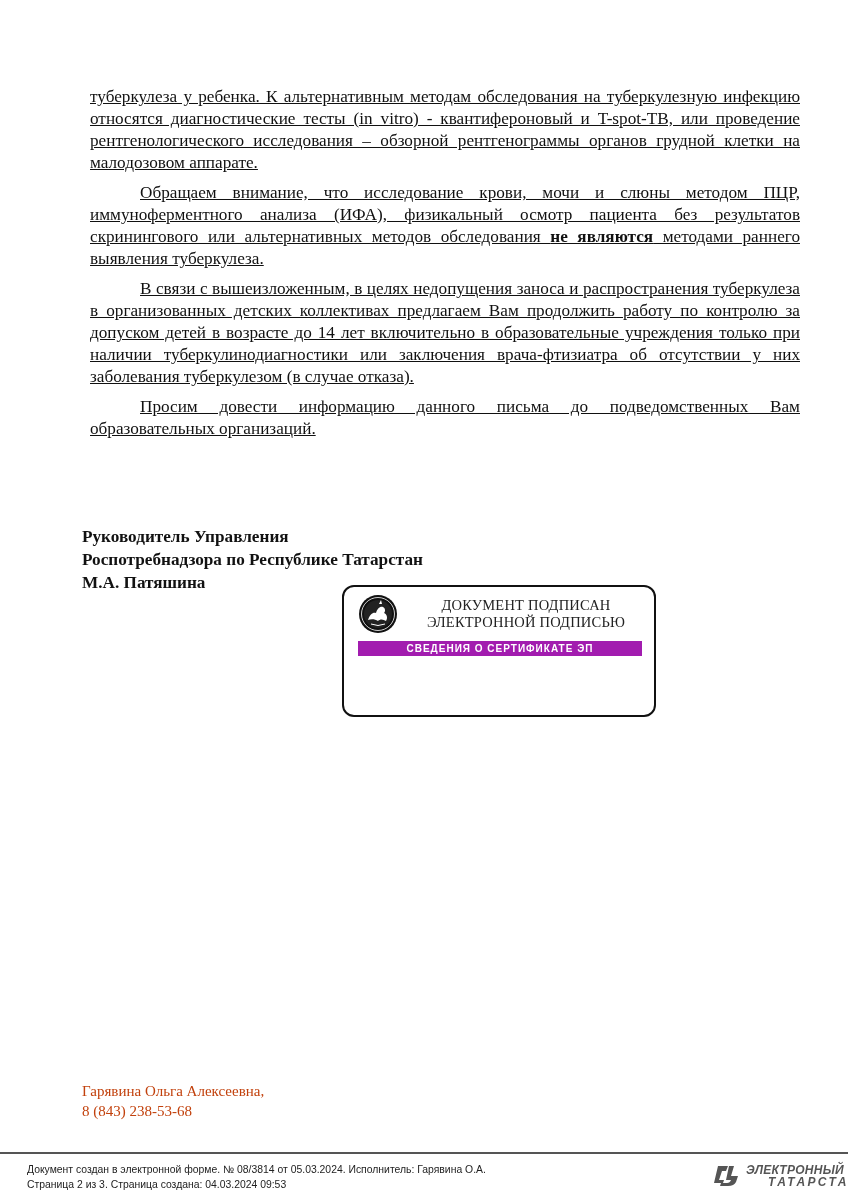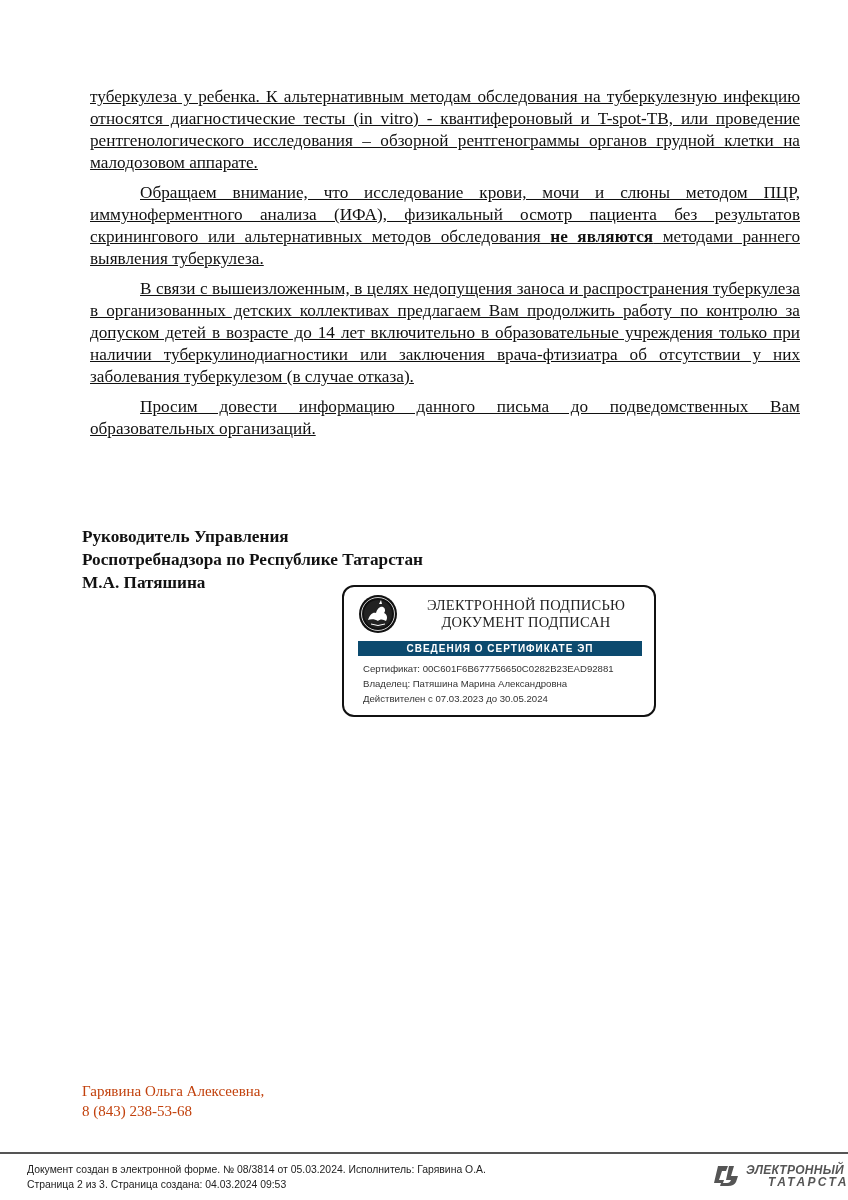--- a/index.html
+++ b/index.html
@@ -7,21 +7,21 @@
   .page { position: absolute; left: 0; top: 0; width: 848px; height: 1200px; }
   .body-text { position: absolute; left: 82px; width: 726px; top: 78px; font-size: 17.2px; line-height: 22px; text-align: justify; }
   .body-text p { margin: 8px; text-decoration: underline; }
   .body-text p.indent { text-indent: 50px; }
   .body-text b { font-weight: bold; }
   .signer { position: absolute; left: 82px; top: 525px; width: 718px; font-weight: bold; font-size: 17.2px; line-height: 23px; }
   .signer .line2 { display: flex; justify-content: space-between; flex-direction: column; }
   .stamp { position: absolute; left: 342px; top: 585px; width: 314px; height: 132px; border: 2.5px solid #111; border-radius: 12px; box-sizing: border-box; background: #fff; }
   .stamp .emblem { position: absolute; left: 14px; top: 7px; width: 40px; height: 40px; }
   .stamp .title { position: absolute; left: 62px; top: 10px; width: 240px; text-align: center; font-family: "Liberation Serif", serif; font-size: 14.5px; line-height: 17px; color: #222; letter-spacing: 0.2px; }
-  .stamp .bar { position: absolute; left: 14px; top: 54px; width: 284px; height: 15px; background: #0c4a6e; color: #fff; font-family: "Liberation Sans", sans-serif; font-size: 10px; line-height: 15px; text-align: center; letter-spacing: 1px; font-weight: bold; }
+  .stamp .bar { position: absolute; left: 14px; top: 54px; width: 284px; height: 15px; background: #a21caf; color: #fff; font-family: "Liberation Sans", sans-serif; font-size: 10px; line-height: 15px; text-align: center; letter-spacing: 1px; font-weight: bold; }
   .stamp .info { position: absolute; left: 19px; top: 74px; font-family: "Liberation Sans", sans-serif; font-size: 9.6px; line-height: 15px; color: #333; }
   .contact { position: absolute; left: 82px; top: 1081px; font-size: 15px; line-height: 20px; color: #c2410c; }
   .footer-rule { position: absolute; left: 0; top: 1152px; width: 848px; height: 2px; background: #555; }
   .footer-text { position: absolute; left: 27px; top: 1162px; font-family: "Liberation Sans", sans-serif; font-size: 10.4px; line-height: 15px; color: #222; }
   .logo { position: absolute; left: 712px; top: 1163px; width: 110px; height: 26px; }
   .logo .mark { position: absolute; left: 0; top: 1px; width: 30px; height: 24px; }
   .logo .w1, .logo .w2 { position: absolute; left: 34px; font-family: "Liberation Sans", sans-serif; font-weight: bold; font-style: italic; color: #555; font-size: 12px; line-height: 12px; letter-spacing: 0.3px; }
   .logo .w1 { top: 1px; }
   .logo .w2 { top: 13px; letter-spacing: 2.4px; margin-left: 22px; }
 </style>
@@ -48,29 +48,24 @@
   <div class="stamp">
     <svg class="emblem" viewBox="0 0 40 40">
       <circle cx="20" cy="20" r="19" fill="#111"></circle>
       <circle cx="20" cy="20" r="16.5" fill="none" stroke="#fff" stroke-width="0.8"></circle>
       <circle cx="20" cy="20" r="14" fill="#222"></circle>
       <path d="M10 26 C12 20, 15 18, 18 19 C19 15, 22 12, 25 13 C27 14, 28 17, 26 19 C29 20, 30 24, 28 27 C25 25, 22 25, 20 27 C17 25, 13 25, 10 26 Z" fill="#fff"></path>
       <path d="M21 10 L23 6 L24 10 Z" fill="#fff"></path>
       <path d="M13 30 Q20 33 27 30" stroke="#fff" stroke-width="1" fill="none"></path>
     </svg>
     <div class="title">
+      <div>ДОКУМЕНТ ПОДПИСАН</div>
       <div>ЭЛЕКТРОННОЙ ПОДПИСЬЮ</div>
-      <div>ДОКУМЕНТ ПОДПИСАН</div>
     </div>
     <div class="bar">СВЕДЕНИЯ О СЕРТИФИКАТЕ ЭП</div>
-    <div class="info">
-      <div>Сертификат: 00C601F6B677756650C0282B23EAD92881</div>
-      <div>Владелец: Патяшина Марина Александровна</div>
-      <div>Действителен с 07.03.2023 до 30.05.2024</div>
-    </div>
   </div>
 
   <div class="contact">
     <div>Гарявина Ольга Алексеевна,</div>
     <div>8 (843) 238-53-68</div>
   </div>
 
   <div class="footer-rule"></div>
 
   <div class="footer-text">

